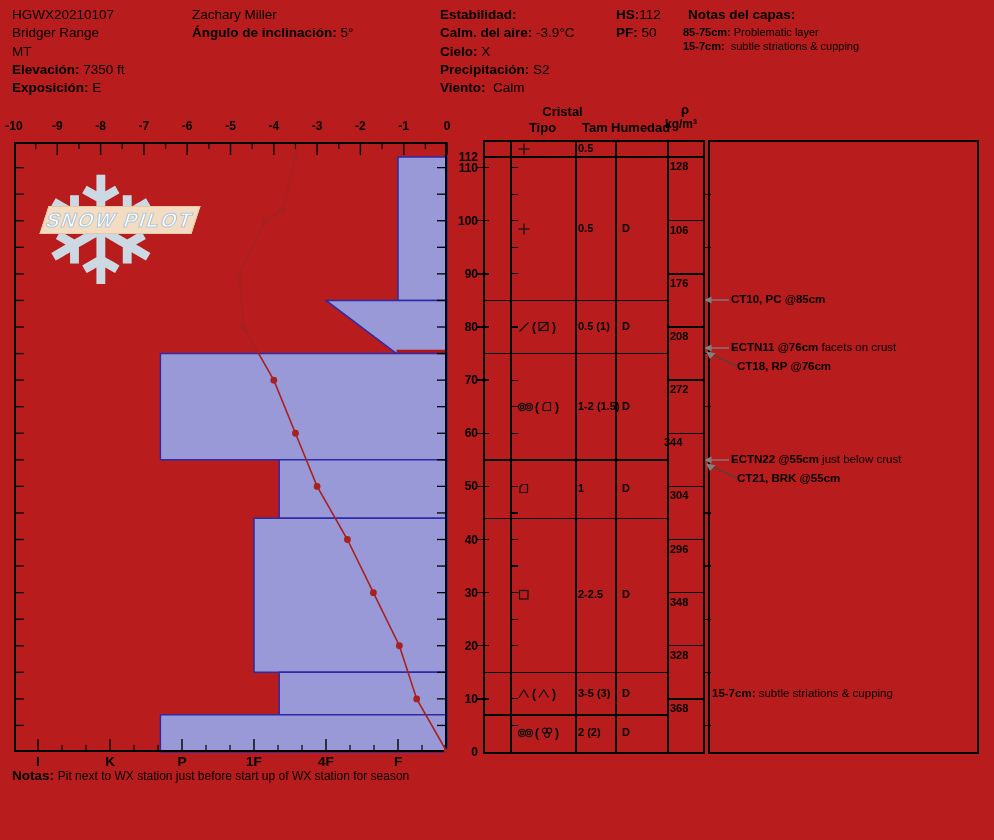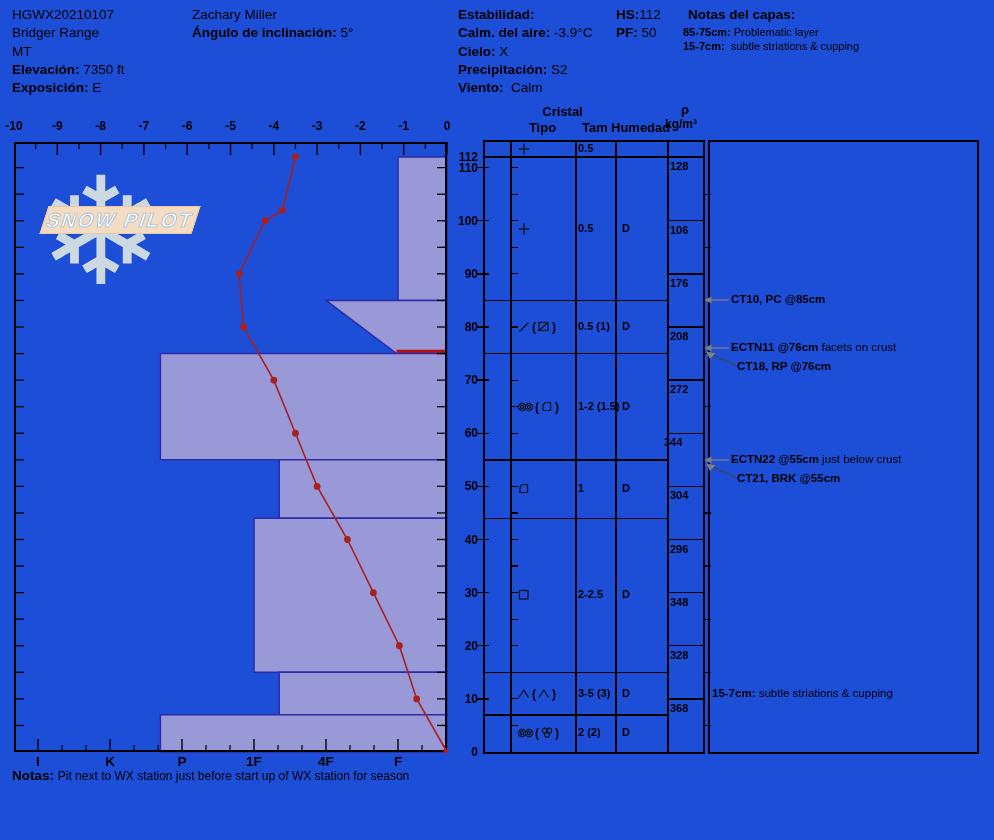--- a/index.html
+++ b/index.html
@@ -1,16 +1,16 @@
 <!DOCTYPE html>
 <html><head>
 <meta charset="utf-8">
 <style>
   html,body{margin:0;padding:0;background:#fff;}
-  #page{position:relative;width:994px;height:840px;background:#1d4ed8;overflow:hidden;
+  #page{position:relative;width:994px;height:840px;background:#b91c1c;overflow:hidden;
         font-family:"Liberation Sans", sans-serif;color:#000;}
   .abs{position:absolute;white-space:nowrap;}
   .hcol{position:absolute;top:6px;font-size:13.5px;line-height:18.3px;white-space:nowrap;}
   .b{font-weight:bold;}
   .small{font-size:11.5px;}
   .vline,.hline{position:absolute;background:#000;}
   .dlabel{position:absolute;width:30px;text-align:right;font-weight:bold;font-size:12px;}
   .tlabel{position:absolute;width:30px;text-align:center;font-weight:bold;font-size:12px;}
   .hlabel{position:absolute;width:34px;text-align:center;font-weight:bold;font-size:13.5px;}
   .cell{position:absolute;font-size:11px;font-weight:bold;}
@@ -38,21 +38,21 @@
     <div>MT</div>
     <div><span class="b">Elevación:</span> <span>7350 ft</span></div>
     <div><span class="b">Exposición:</span> <span>E</span></div>
   </div>
 
   <div class="hcol" style="left:192px">
     <div>Zachary Miller</div>
     <div><span class="b">Ángulo de inclinación:</span> <span>5°</span></div>
   </div>
 
-  <div class="hcol" style="left:458px">
+  <div class="hcol" style="left:440px">
     <div><span class="b">Estabilidad:</span> <span></span></div>
     <div><span class="b">Calm. del aire:</span> <span>-3.9°C</span></div>
     <div><span class="b">Cielo:</span> <span>X</span></div>
     <div><span class="b">Precipitación:</span> <span>S2</span></div>
     <div><span class="b">Viento:</span>&nbsp; <span>Calm</span></div>
   </div>
 
   <div class="hcol" style="left:616px">
     <div><span class="b">HS:</span><span>112</span></div>
     <div><span class="b">PF:</span> <span>50</span></div>

